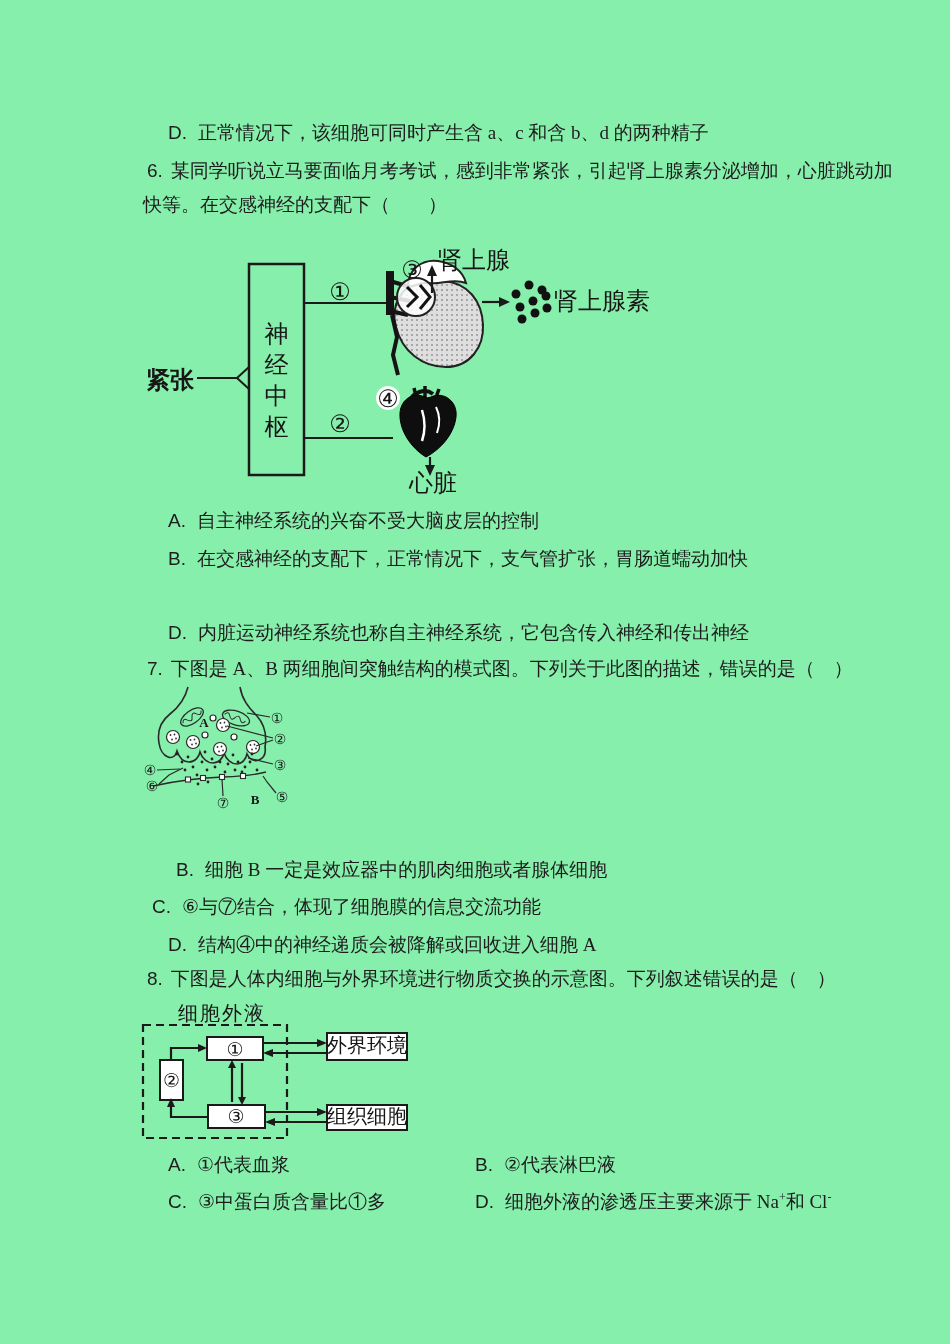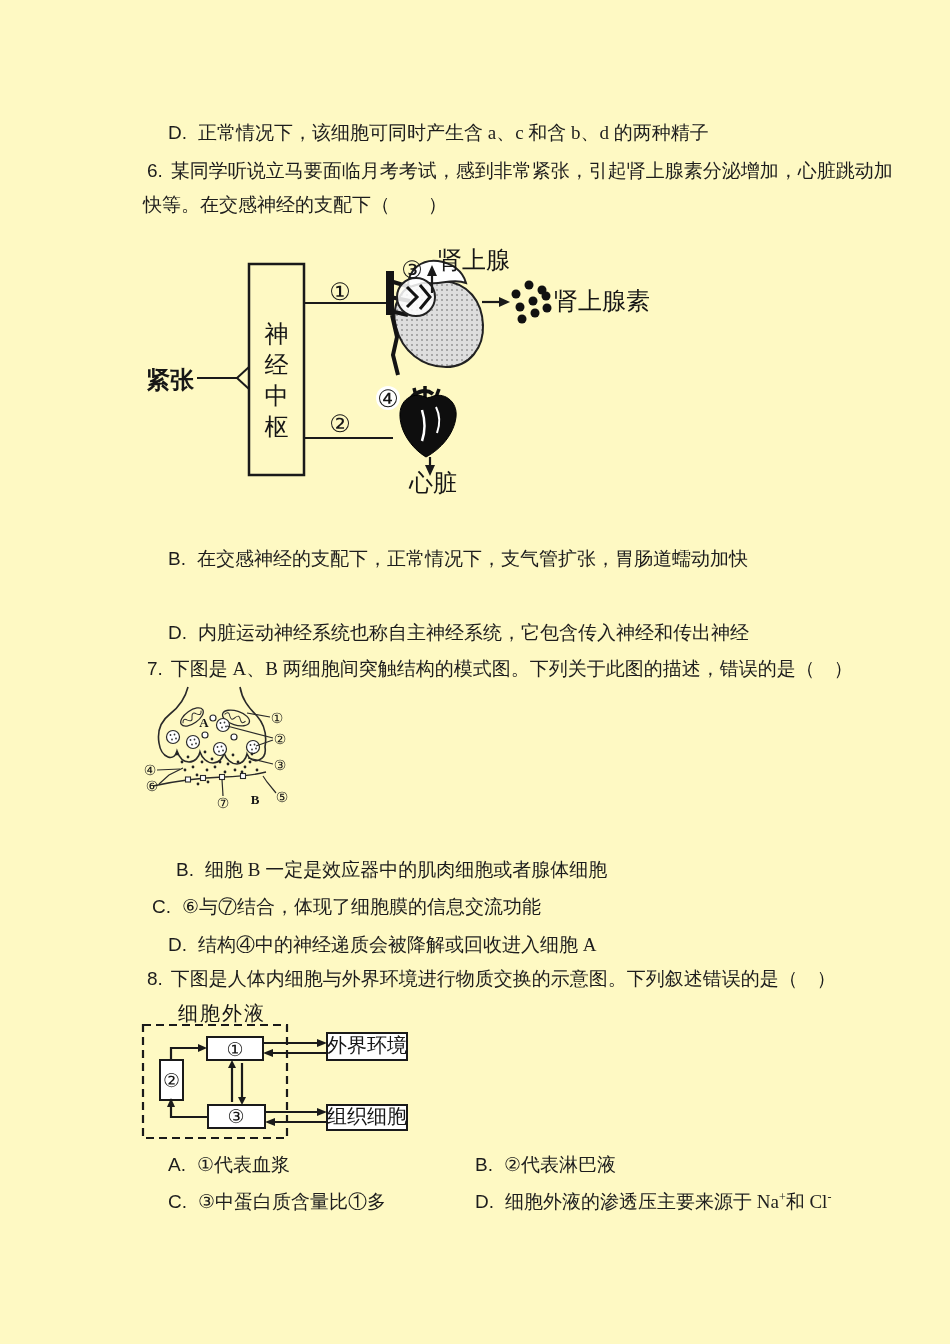--- a/index.html
+++ b/index.html
@@ -1,17 +1,17 @@
 <!DOCTYPE html>
 <html><head>
 <meta charset="utf-8">
 <style>
   html,body{margin:0;padding:0;background:#e8e8e8;}
   .page{
-    position:relative;width:950px;height:1344px;background:#fef9c3;
+    position:relative;width:950px;height:1344px;background:#86efac;
     font-family:"Liberation Serif","DejaVu Serif",serif;color:#1d1d1d;
     margin:0 auto;overflow:hidden;
   }
   .line{position:absolute;font-size:19px;line-height:26px;white-space:nowrap;}
   .lab{font-family:"Liberation Sans","DejaVu Sans",sans-serif;margin-right:11px;}
   .qnum{font-family:"Liberation Sans","DejaVu Sans",sans-serif;margin-right:8px;}
   .sup{vertical-align:super;font-size:12px;line-height:0;}
   svg{position:absolute;overflow:visible;}
   svg text{font-family:"Liberation Serif","DejaVu Serif",serif;fill:#161616;}
   .diag-label{font-size:24px;}
@@ -116,20 +116,23 @@
     </g>
     <circle cx="258" cy="160" r="12" fill="#ffffff"></circle>
     <text x="258" y="169" class="circled" text-anchor="middle">④</text>
     <g>
       <line x1="300" y1="219" x2="300" y2="229" stroke="#1a1a1a" stroke-width="2.2"></line>
       <polygon points="300,238 295,227 305,227" fill="#1a1a1a"></polygon>
     </g>
     <text x="303" y="253" class="diag-label" text-anchor="middle">心脏</text>
   </svg>
 
+  <div class="line" style="top:508px;left:168px;">
+    <span class="lab">A.</span><span>自主神经系统的兴奋不受大脑皮层的控制</span>
+  </div>
   <div class="line" style="top:546px;left:168px;">
     <span class="lab">B.</span><span>在交感神经的支配下，正常情况下，支气管扩张，胃肠道蠕动加快</span>
   </div>
   <div class="line" style="top:620px;left:168px;">
     <span class="lab">D.</span><span>内脏运动神经系统也称自主神经系统，它包含传入神经和传出神经</span>
   </div>
 
   <div class="line" style="top:656px;left:147px;">
     <span class="qnum">7.</span><span>下图是 A、B 两细胞间突触结构的模式图。下列关于此图的描述，错误的是（　）</span>
   </div>

